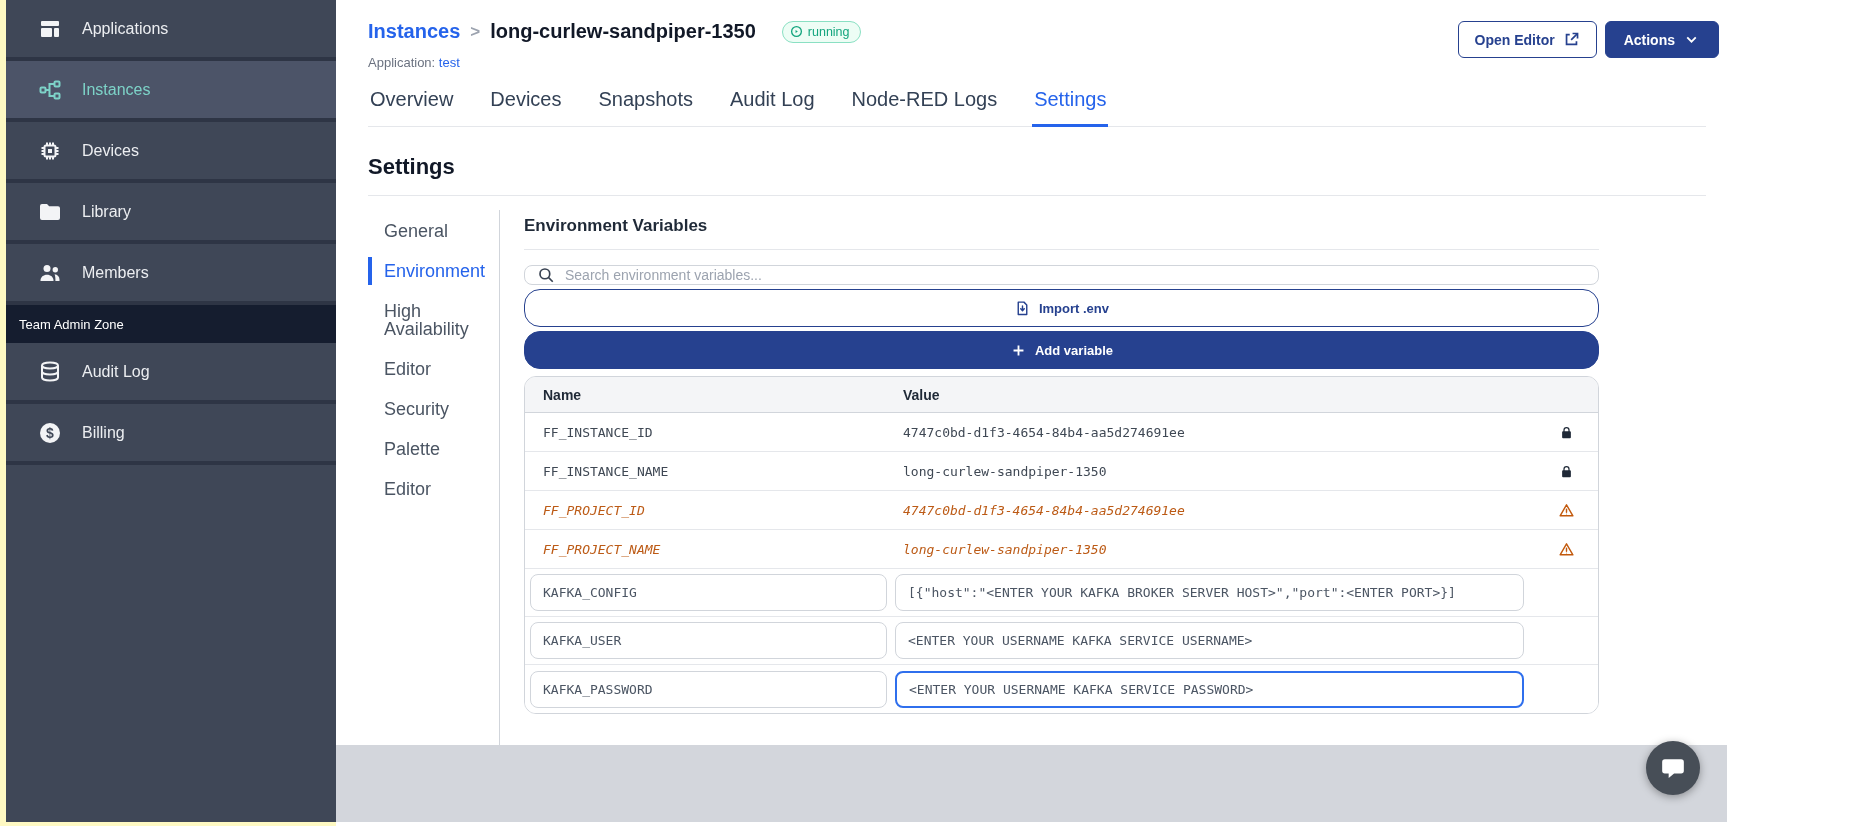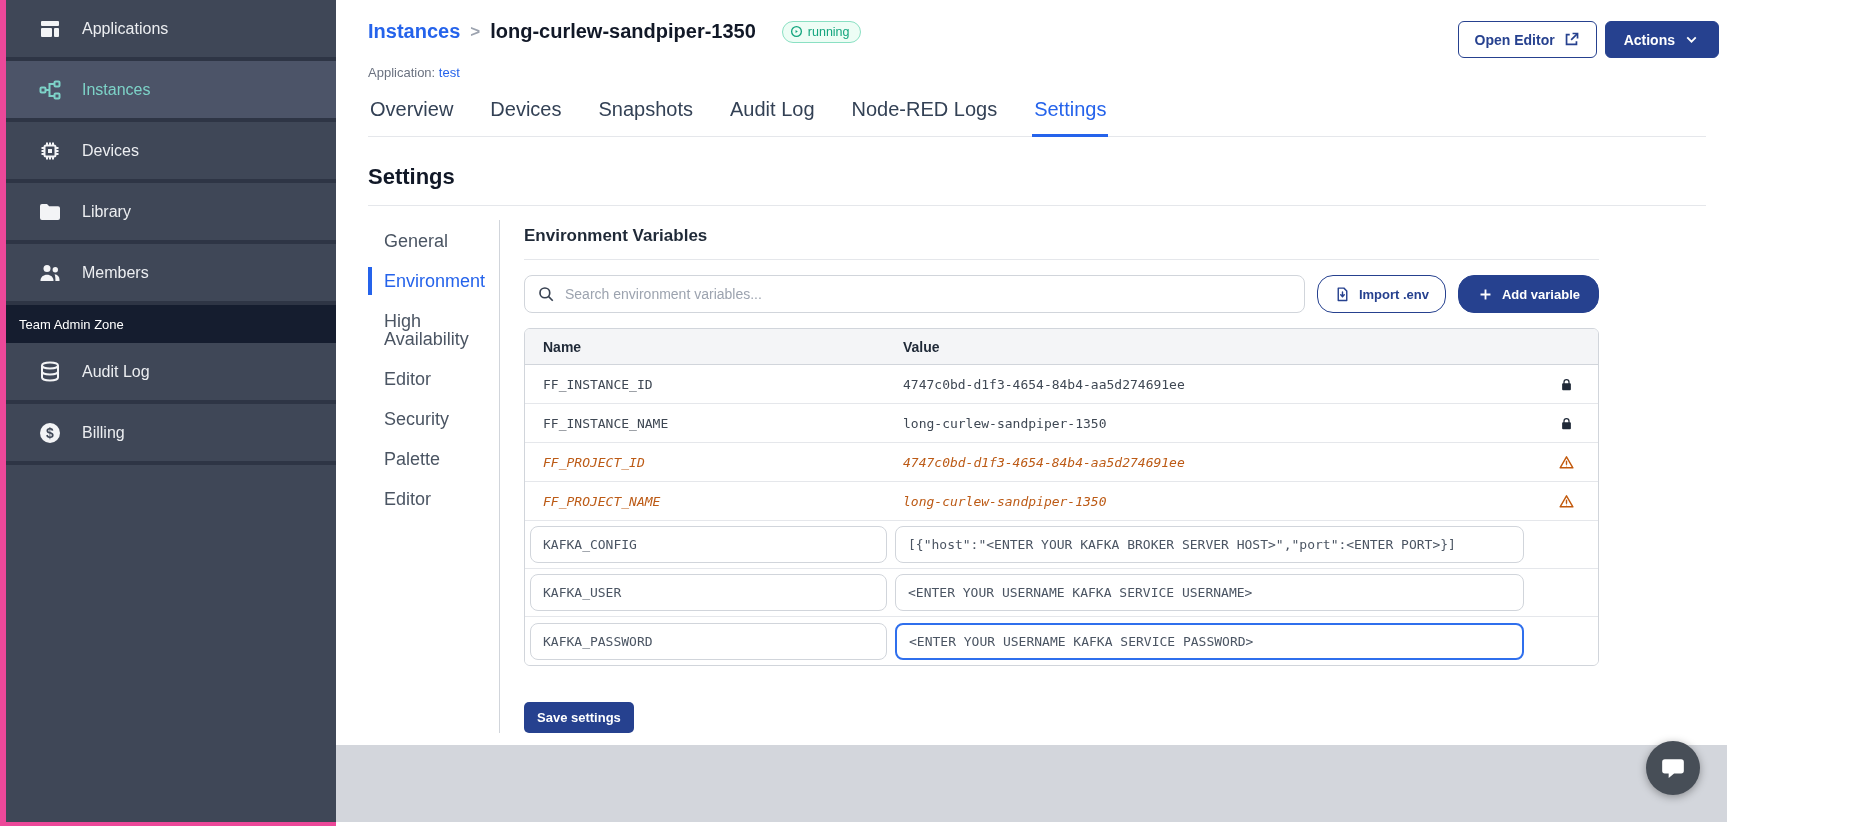--- a/index.html
+++ b/index.html
@@ -1,18 +1,18 @@
 <!DOCTYPE html>
 <html><head>
 <meta charset="utf-8">
 <style>
   * { box-sizing: border-box; margin: 0; padding: 0; }
   html,body { background:#fff; }
   body { font-family: "Liberation Sans", sans-serif; }
-  .page { position:relative; width:1727px; height:826px; background:#ec4899; overflow:hidden; }
+  .page { position:relative; width:1727px; height:826px; background:#fef9c3; overflow:hidden; }
 
   
   .sidebar { position:absolute; left:6px; top:0; width:330px; height:822px; background:#3f4757; }
   .sb-item { height:61px; display:flex; align-items:center; padding-left:32px; gap:20px;
              color:#eceef1; font-size:16px; cursor:pointer; background:#3f4757;
              border-bottom:4px solid #2e3545; }
   .sb-item .sb-ic { width:24px; height:24px; color:#f3f4f6; flex:0 0 24px; }
   .sb-item.active { background:#4c5468; color:#7dd3c8; }
   .sb-item.active .sb-ic { color:#7dd3c8; }
   .sb-zone { height:38px; background:#151d2f; color:#ffffff; font-size:13px;
@@ -23,21 +23,21 @@
   .main { position:absolute; left:336px; top:0; right:0; height:826px; background:#fff; }
   .hdr { position:relative; padding:20px 21px 0 32px; }
   .crumbrow { display:flex; align-items:center; gap:10px; }
   .crumb-parent { color:#2563eb; font-size:20px; font-weight:bold; text-decoration:none; cursor:pointer; }
   .crumb-sep { color:#9ca3af; font-size:17px; font-weight:bold; }
   .crumb-current { color:#111827; font-size:20px; font-weight:bold; }
   .badge { margin-left:16px; display:inline-flex; align-items:center; gap:5px; height:22px;
            padding:0 10px 0 7px; border:1px solid #8ae0c3; background:#edfdf5; color:#13a57e;
            border-radius:12px; font-size:12.5px; }
   .badge .b-ic { width:13px; height:13px; color:#13a57e; }
-  .appline { margin-top:22px; font-size:13px; color:#6b7280; }
+  .appline { margin-top:12px; font-size:13px; color:#6b7280; }
   .appline a { color:#2563eb; text-decoration:none; cursor:pointer; }
   .hdr-actions { position:absolute; top:21px; right:8px; display:flex; gap:8px; }
   .btn { display:inline-flex; align-items:center; justify-content:center; gap:8px; height:37px;
          border-radius:6px; font-size:14px; font-weight:bold; cursor:pointer;
          font-family:"Liberation Sans",sans-serif; }
   .btn-outline { background:#fff; border:1px solid #26418f; color:#26418f; padding:0 16px; }
   .btn-solid { background:#26418f; border:1px solid #26418f; color:#fff; padding:0 18px; }
   .btn .bt-ic { width:17px; height:17px; }
 
   .tabs { display:flex; gap:33px; margin:14px 21px 0 32px; border-bottom:1px solid #e5e7eb; }
@@ -48,30 +48,30 @@
   .s-hr { margin:15px 21px 0 32px; border:none; border-top:1px solid #e5e7eb; }
 
   .settings-body { display:flex; margin:14px 0 0 32px; }
   .subnav { width:132px; flex:0 0 132px; border-right:1px solid #d1d5db; min-height:460px; padding-top:1px; }
   .subnav-item { position:relative; font-size:18px; color:#4b5563; padding:11px 6px 11px 16px; line-height:18px; cursor:pointer; }
   .subnav-item.active { color:#2563eb; }
   .subnav-item.active::before { content:""; position:absolute; left:0; top:6px; bottom:6px; width:4px; background:#2563eb; }
 
   .env { padding-left:24px; width:1099px; }
   .env-title { font-size:17px; font-weight:bold; color:#1f2937; padding:6px 0 13px 0; border-bottom:1px solid #e5e7eb; }
-  .controls { display:flex; gap:12px; margin-top:15px; }
+  .controls { display:flex; gap:4px; margin-top:15px;flex-direction:column; }
   .searchbox { flex:1; display:flex; align-items:center; gap:10px; height:38px; border:1px solid #d1d5db;
                border-radius:8px; background:#fff; padding:0 12px; }
   .searchbox .s-ic { width:18px; height:18px; color:#374151; flex:0 0 18px; }
   .searchbox input { border:none; outline:none; flex:1; font-size:14px; color:#374151;
                      font-family:"Liberation Sans",sans-serif; }
   .searchbox input::placeholder { color:#9ca3af; }
   .btn-sm { height:38px; font-size:13px;border-radius:16px; }
 
-  .table { margin-top:15px; border:1px solid #d1d5db; border-radius:6px; overflow:hidden; }
+  .table { margin-top:7px; border:1px solid #d1d5db; border-radius:12px; overflow:hidden; }
   .thead { display:flex; height:36px; background:#f4f5f7; border-bottom:1px solid #d1d5db; align-items:center; }
   .th { font-size:14px; font-weight:bold; color:#1f2937; }
   .col-name { flex:0 0 370px; padding-left:18px; }
   .col-value { flex:1; padding-left:8px; }
   .col-icon { flex:0 0 64px; display:flex; justify-content:center; align-items:center; }
   .trow { display:flex; align-items:center; height:39px; border-bottom:1px solid #e5e7eb; background:#fff; }
   .trow:last-child { border-bottom:none; }
   .trow.editable { height:48px; }
   .mono { font-family:"DejaVu Sans Mono", monospace; font-size:13px; color:#3f4854; }
   .trow.deprecated .mono { color:#bc5a15; font-style:italic; }

